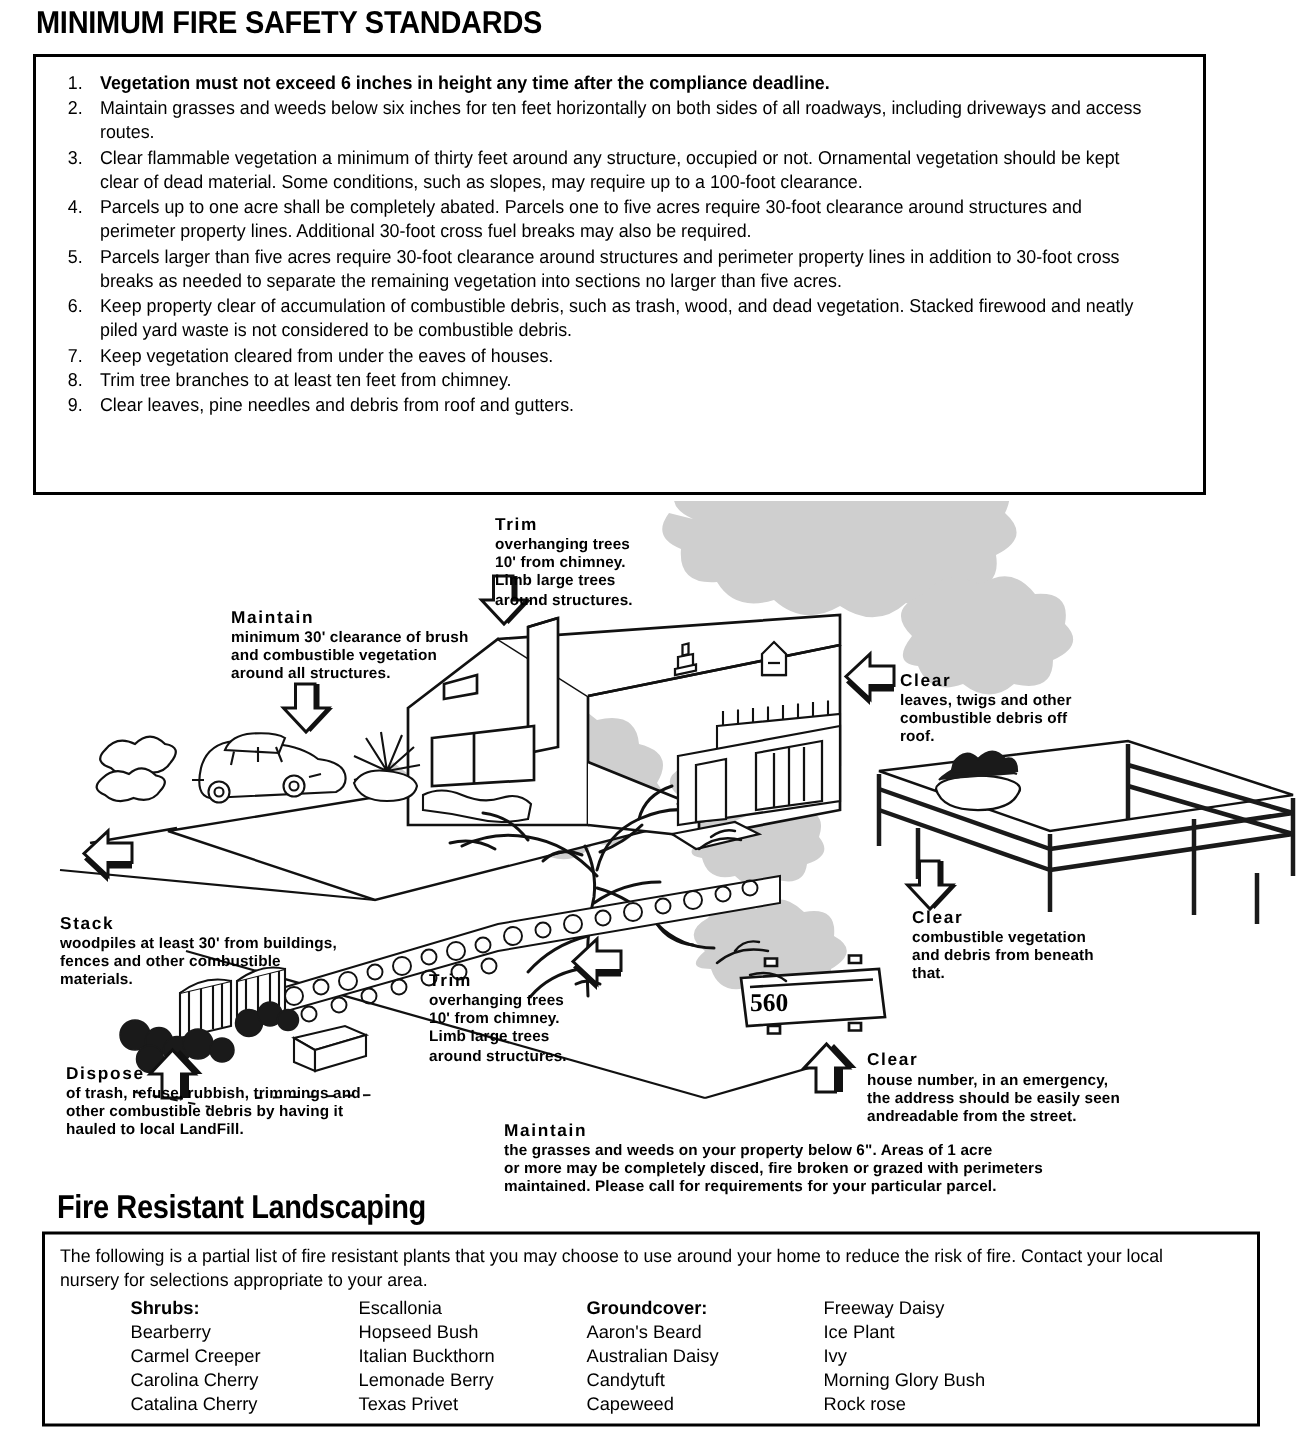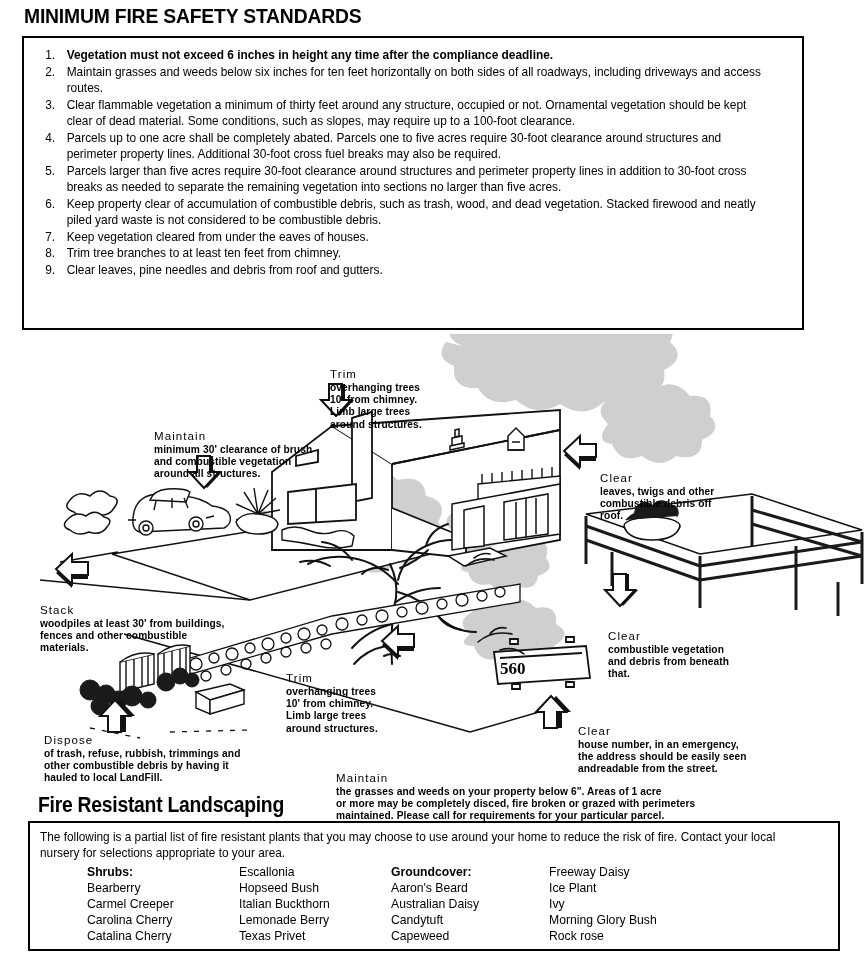--- a/index.html
+++ b/index.html
@@ -73,37 +73,36 @@
     position: absolute;
     left: 0px;
     top: 334px;
     width: 868px;
     height: 466px;
   }
   .diagram svg { display: block; }
 
   .cal { position: absolute; }
   .cal .hd {
-    font-weight: normal;
+    font-weight: bold;
     font-size: 11.5px;
     letter-spacing: 1.1px;
     line-height: 1.18;
-    margin-top: 24px;
   }
   .cal .bd {
     font-weight: bold;
     font-size: 10.2px;
     line-height: 1.22;
     letter-spacing: 0.1px;
   }
 
   .c-trim-top   { left: 330px; top: 10px; }
   .c-maintain-l { left: 154px; top: 72px; }
   .c-clear-roof { left: 600px; top: 114px; }
-  .c-stack      { left: 40px;  top: 246px; }
+  .c-stack      { left: 40px;  top: 276px; }
   .c-clear-deck { left: 608px; top: 272px; }
   .c-trim-mid   { left: 286px; top: 314px; }
   .c-clear-num  { left: 578px; top: 367px; }
   .c-dispose    { left: 44px;  top: 376px; }
   .c-maintain-b { left: 336px; top: 414px; }
 
   .housenum {
     position: absolute;
     left: 500px;
     top: 325px;

